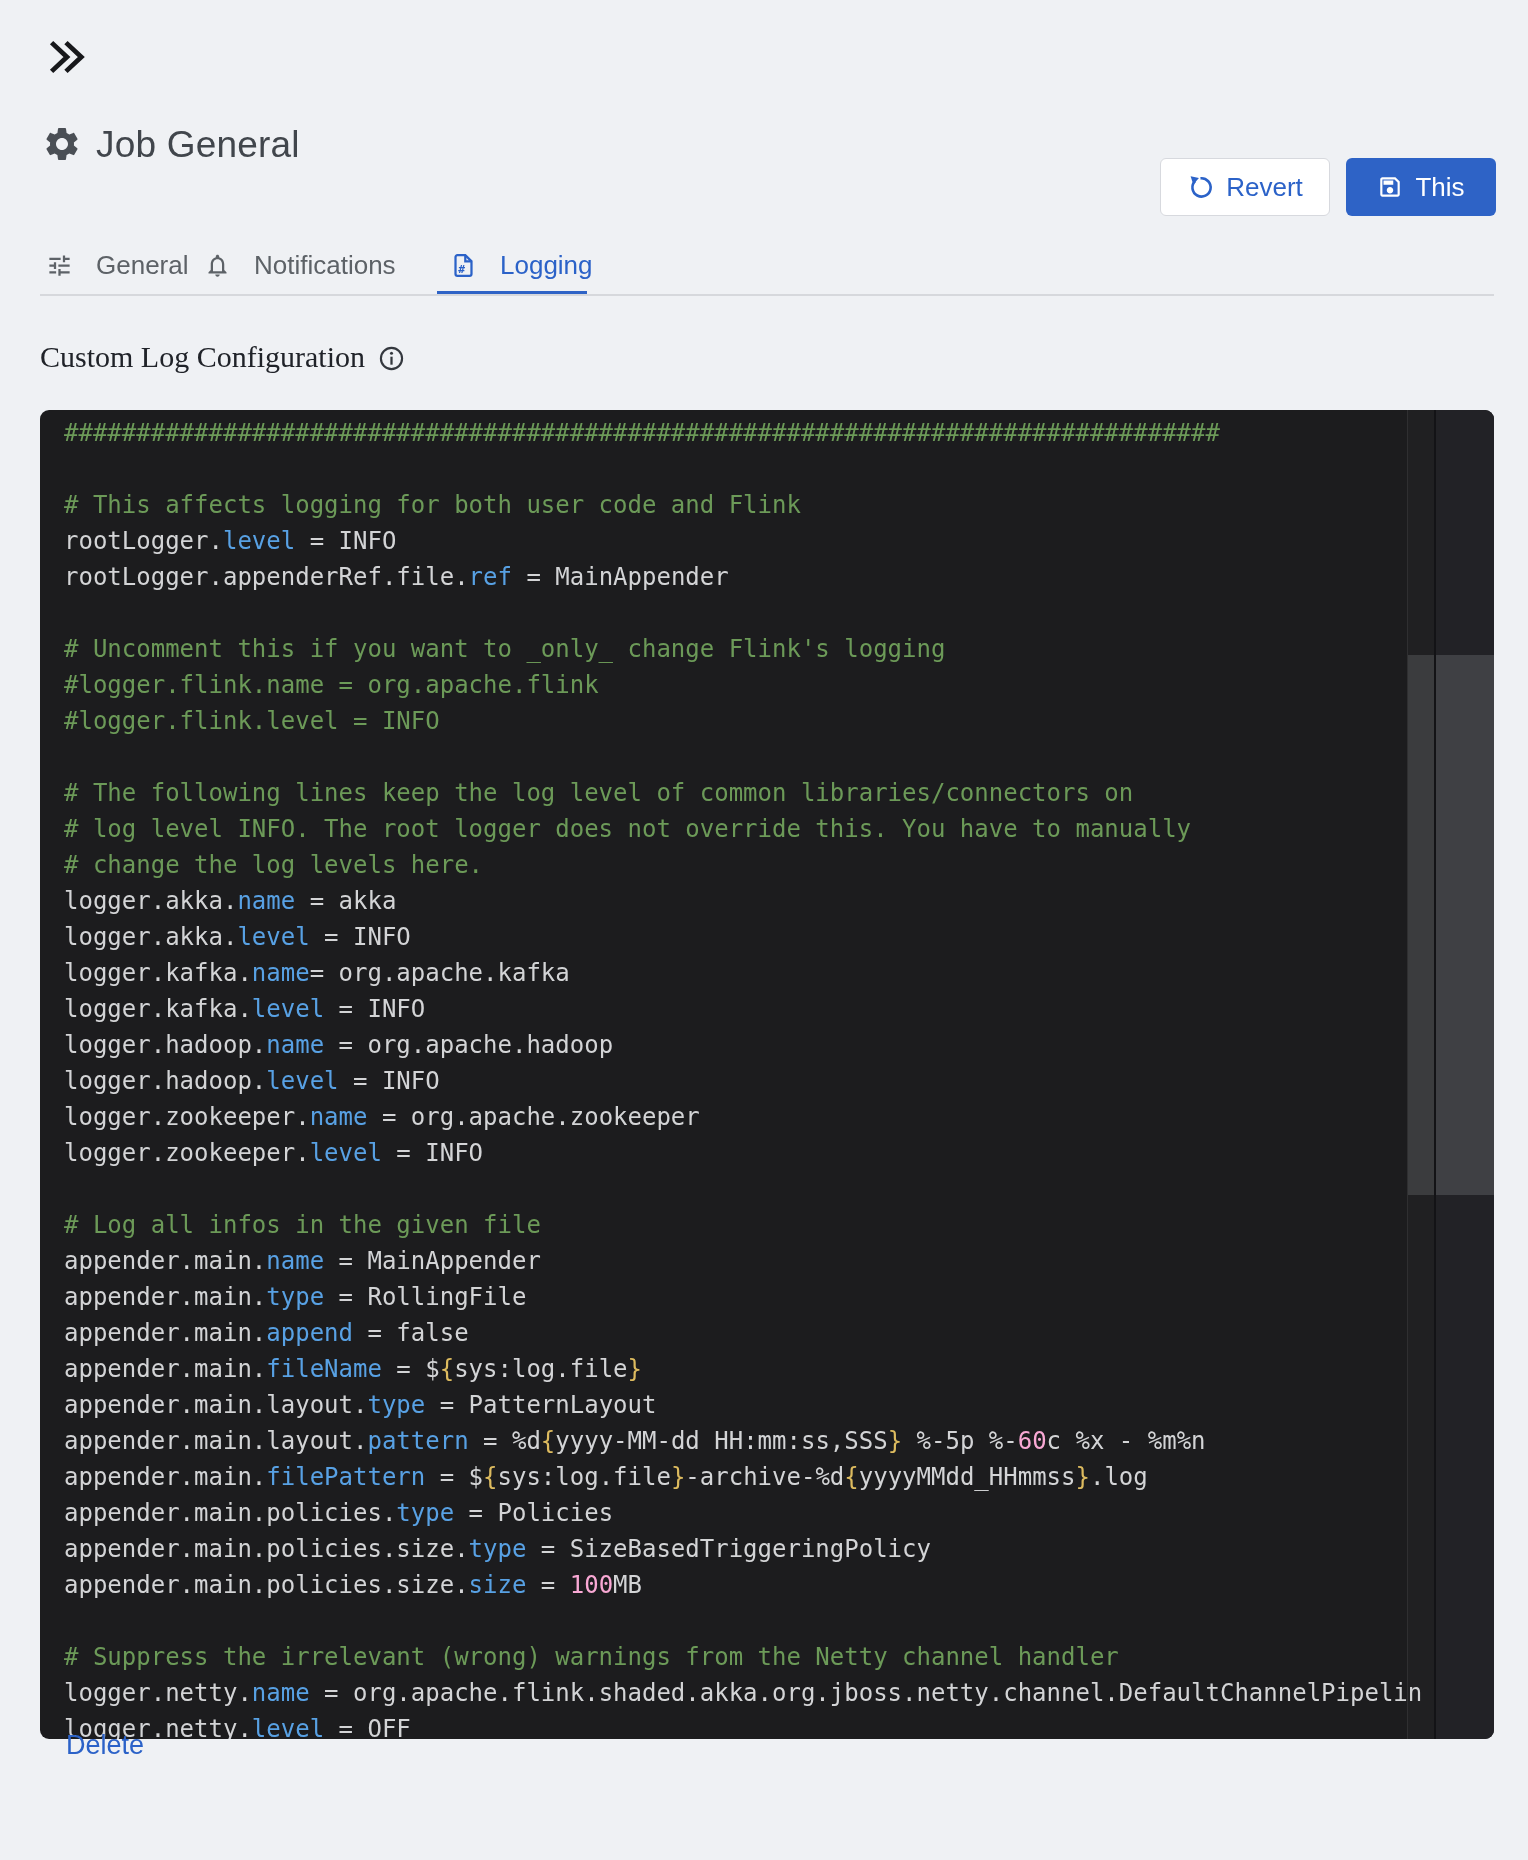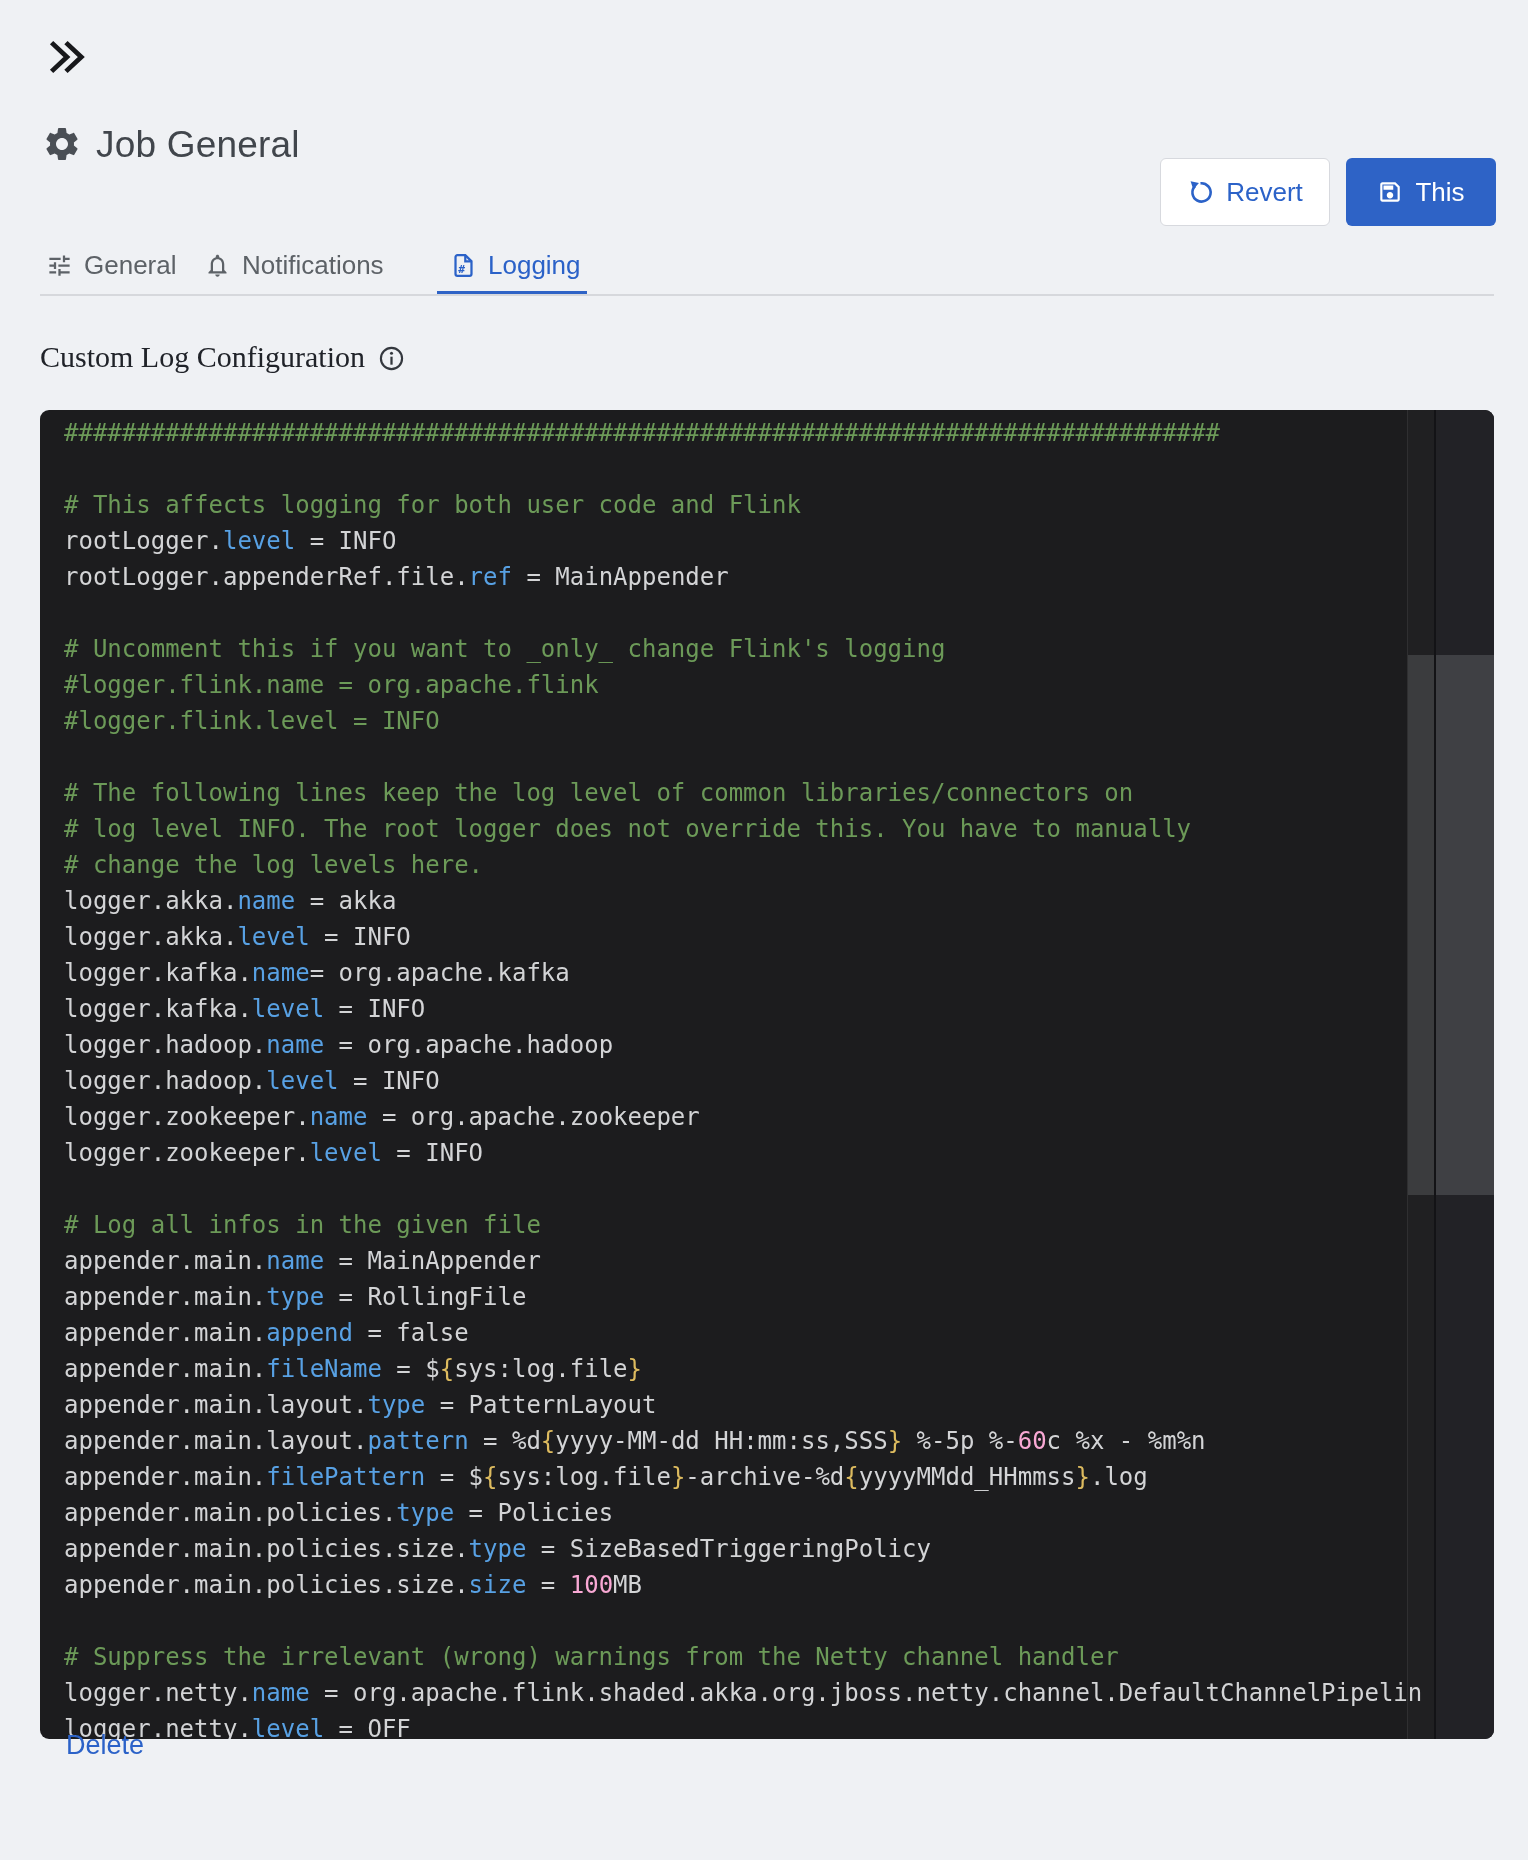--- a/index.html
+++ b/index.html
@@ -6,27 +6,27 @@
   .screen{position:relative;width:1528px;height:1860px;background:#eff1f4;overflow:hidden;
           font-family:"Liberation Sans",sans-serif;color:#3f444a;}
   .abs{position:absolute;}
 
   
   .collapse-btn{left:42px;top:34px;width:46px;height:46px;cursor:pointer;}
 
   
   .gear{left:42px;top:124px;width:40px;height:40px;color:#4a4f55;}
   .page-title{left:96px;top:124px;font-size:37px;color:#41464c;letter-spacing:.2px;}
-  .btn{display:flex;align-items:center;justify-content:center;gap:12px;height:68px;
+  .btn{display:flex;align-items:center;justify-content:center;gap:12px;height:58px;
        border-radius:6px;font-size:26px;cursor:pointer;box-sizing:border-box;}
   .btn-revert{left:1160px;top:158px;width:170px;background:#ffffff;border:1px solid #d7d9de;color:#2b62c8;}
   .btn-save{left:1346px;top:158px;width:150px;background:#2e63c6;color:#ffffff;}
 
   
-  .tab{display:flex;align-items:center;gap:11px;height:34px;top:248px;font-size:26px;color:#5d6267;cursor:pointer;}
+  .tab{display:flex;align-items:center;gap:23px;height:34px;top:248px;font-size:26px;color:#5d6267;cursor:pointer;}
   .tab svg{flex:0 0 auto;}
   .tab-general{left:46px;}
   .tab-notifications{left:204px;}
   .tab-logging{left:450px;color:#2b62c8;}
   .tab-underline{left:437px;top:291px;width:150px;height:5px;background:#2e63c6;}
   .tabs-divider{left:40px;top:294px;width:1454px;height:2px;background:#d6d8dc;}
 
   
   .section-heading{left:40px;top:340px;display:flex;align-items:center;gap:13px;}
   .section-heading .txt{font-size:30px;color:#202329;font-family:Liberation Serif, serif;}

